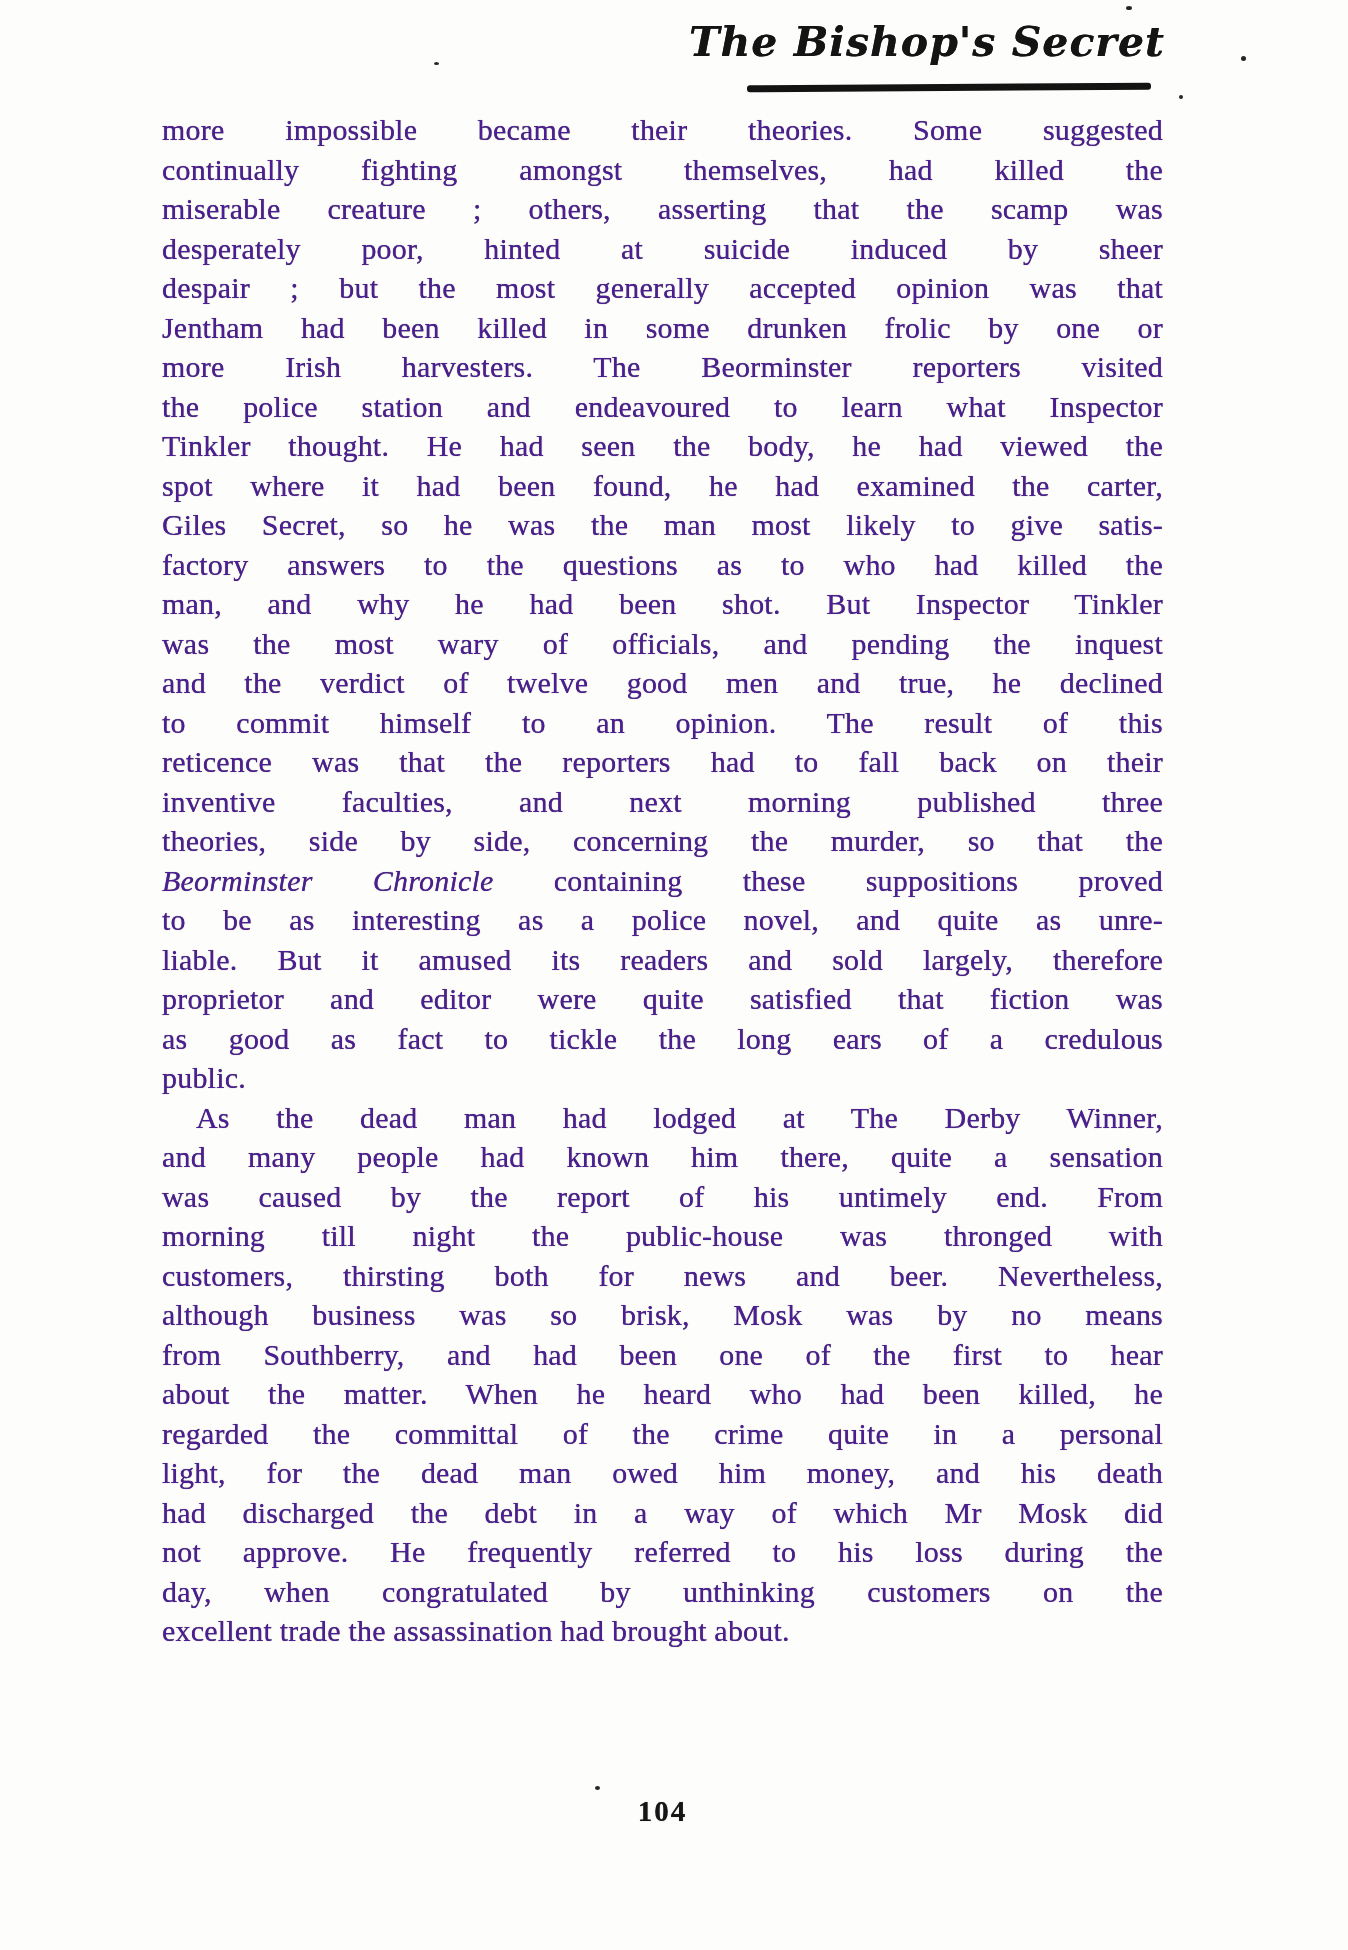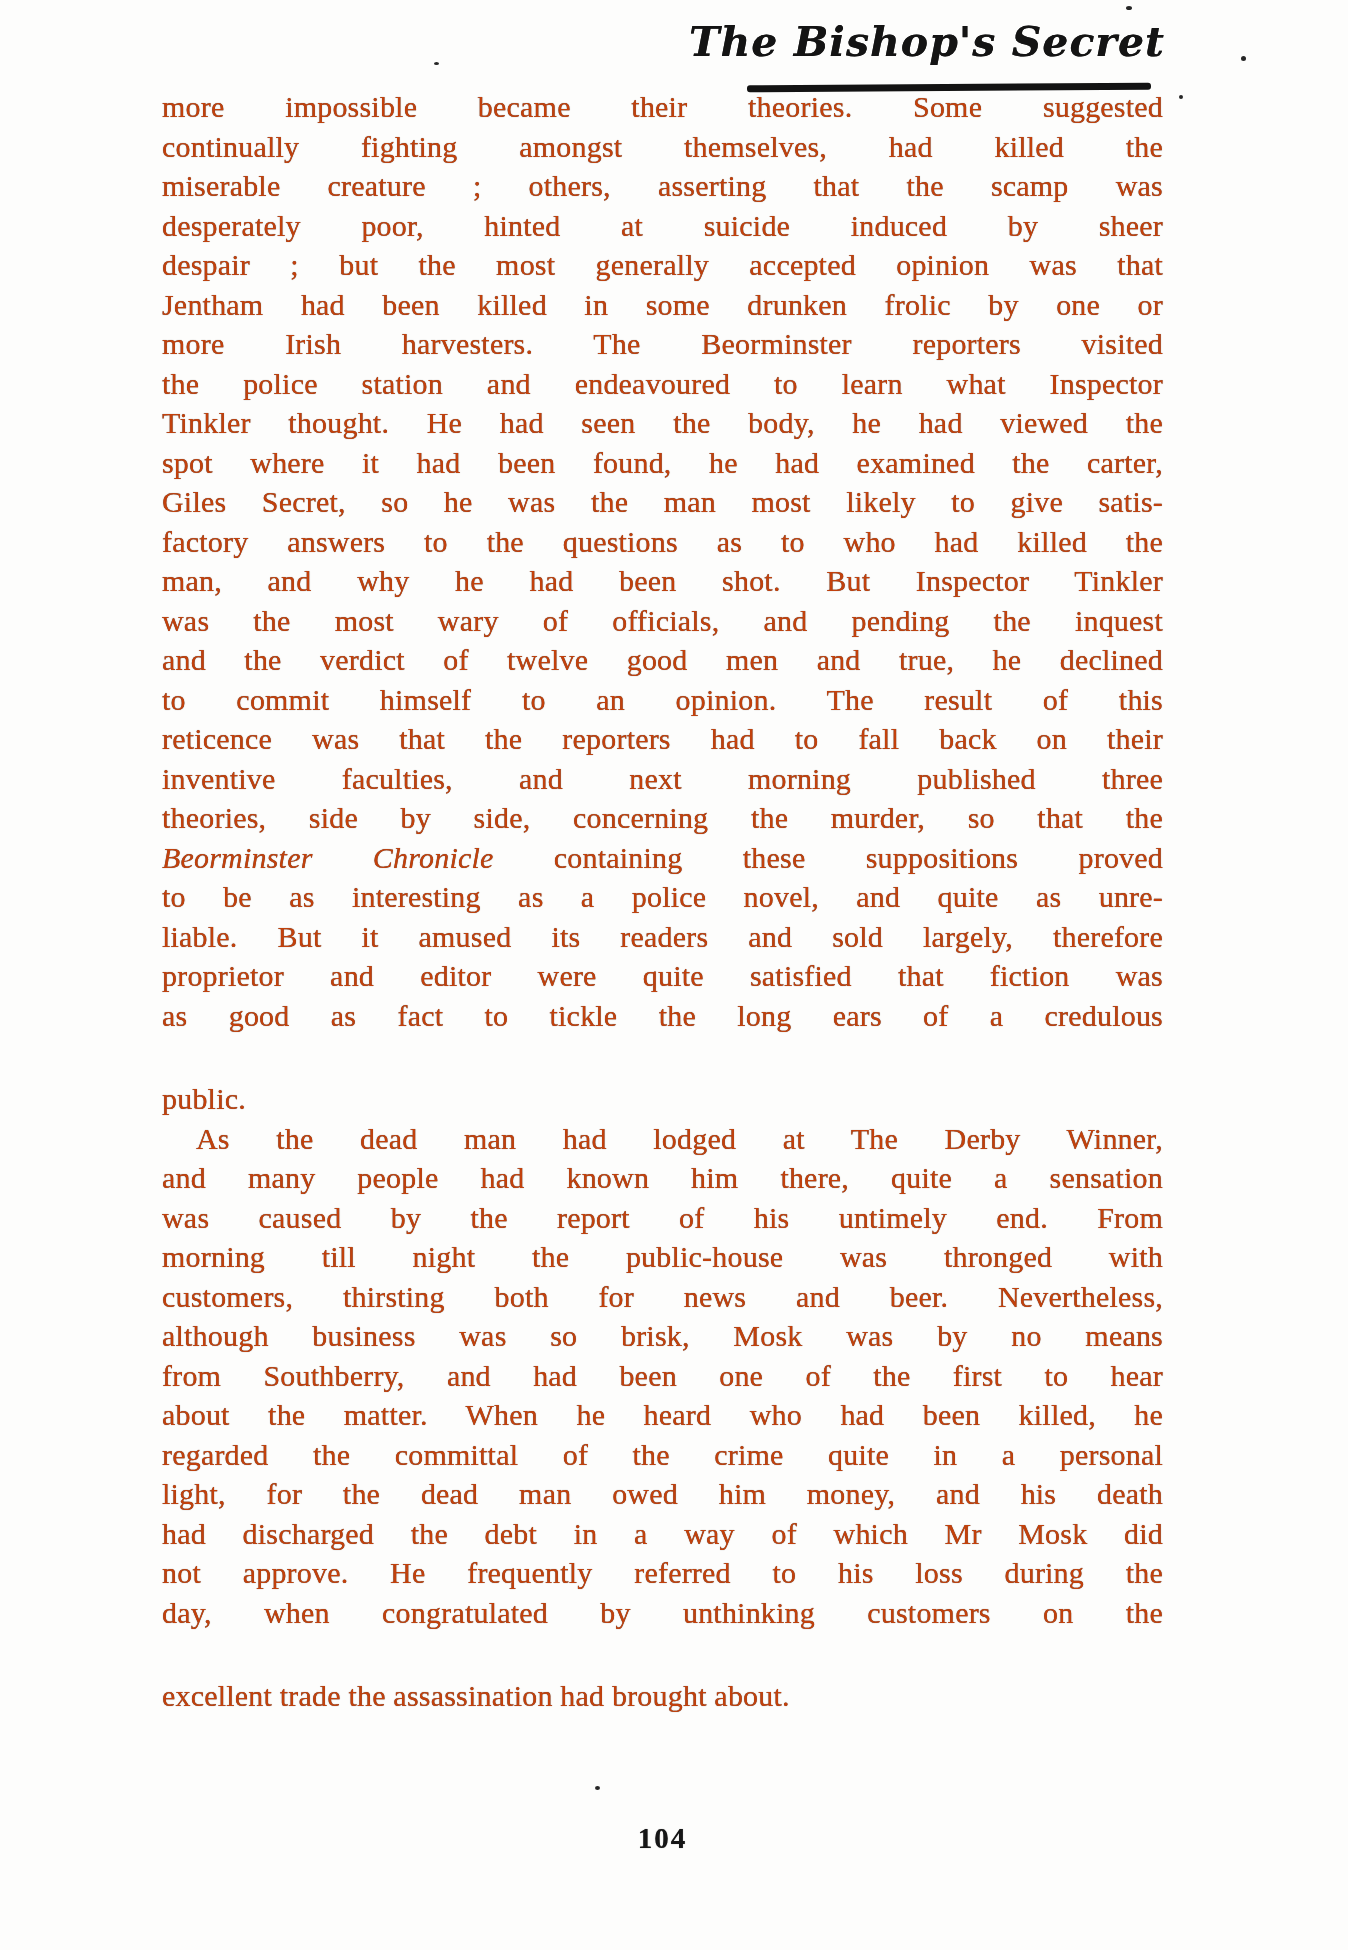--- a/index.html
+++ b/index.html
@@ -33,56 +33,54 @@
     position: absolute;
     left: 747px; top: 84px;
     width: 404px; height: 7px;
     background: #131313;
     border-radius: 3px;
     transform: rotate(-0.35deg);
   }
   
   .text-block {
     position: absolute;
-    left: 162px; top: 87px;
+    left: 162px; top: 110px;
     width: 1001px;
-    color: #c2410c;
+    color: #4c1d95;
   }
   .line {
     font-size: 30px;
     line-height: 39.5px;
     height: 39.5px;
     text-align: justify;
     text-align-last: justify;
     white-space: normal;
     letter-spacing: 0.2px;
     text-shadow: 0 0 0.7px rgba(15,14,12,0.8);
     overflow: visible;
   }
   .line.para-end {
     text-align-last: left;
-    margin-top: 44px;
   }
   .line.indent {
     padding-left: 34px;
     width: 967px;
   }
   .italic { font-style: italic; }
   
   .folio {
     position: absolute;
     left: 162px; top: 1795px;
     width: 1001px;
     text-align: center;
     font-size: 29px;
     font-weight: 700;
     letter-spacing: 2px;
     color: #161616;
     text-shadow: 0 0 0.7px rgba(15,14,12,0.8);
-    margin-top: 27px;
   }
   
   .speck {
     position: absolute;
     background: #262626;
     border-radius: 50%;
   }
   .speck-1 { left: 1126px; top: 6px;  width: 6px; height: 4px; }
   .speck-2 { left: 1241px; top: 56px; width: 5px; height: 5px; }
   .speck-3 { left: 1179px; top: 95px; width: 4px; height: 4px; }

